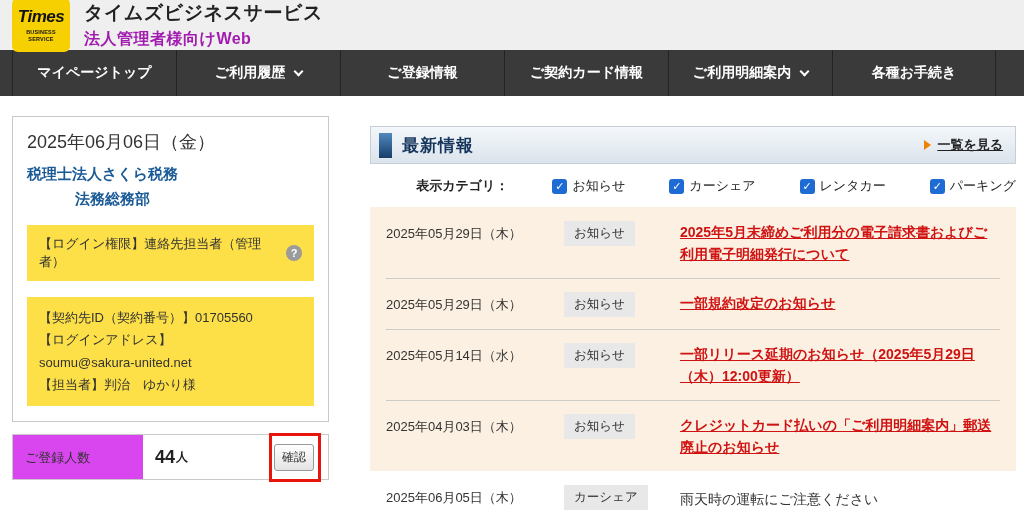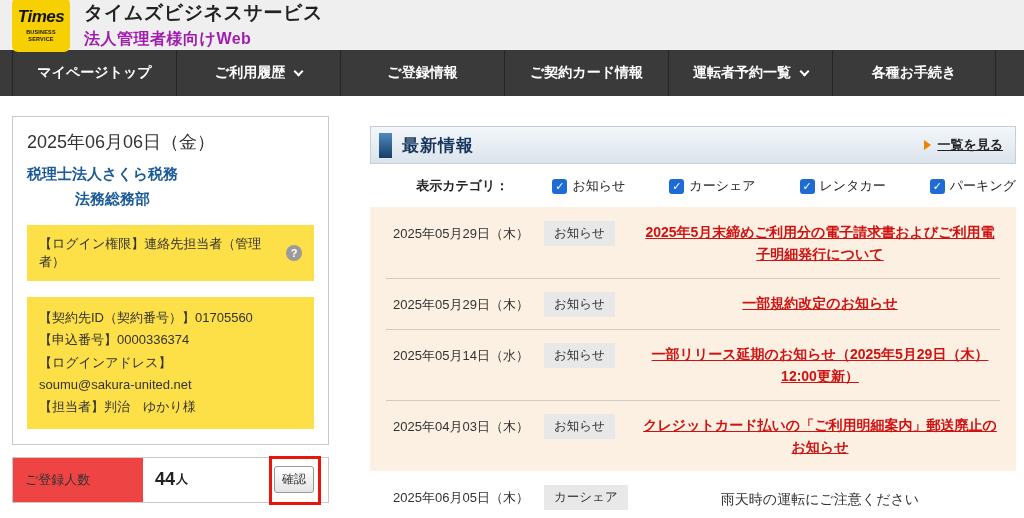--- a/index.html
+++ b/index.html
@@ -32,21 +32,21 @@
   .sbox { border:1px solid #c9c9c9; background:#fff; padding:13px 14px 15px; }
   .sdate { font-size:18px; color:#333; }
   .scompany { font-size:15px; font-weight:bold; color:#1a5a96; margin-top:11px; }
   .sdept { font-size:15px; font-weight:bold; color:#1a5a96; margin-top:6px;margin-left:48px; }
   .sgray { background:#fde047; padding:10px 12px; font-size:13px; color:#333; margin-top:16px;justify-content:space-between; }
   .sgray1 { display:flex; align-items:center; }
   .qicon { width:16px; height:16px; border-radius:50%; background:#9b9b9b; color:#fff; font-size:11px;
     font-weight:bold; display:flex; align-items:center; justify-content:center; margin-left:9px; flex-shrink:0; cursor:pointer; }
   .sgray2 { line-height:1.72; }
   .srow { border:1px solid #c9c9c9; margin-top:12px; display:flex; align-items:stretch; min-height:46px; position:relative; }
-  .srow-label { width:130px; background:#ef4444; font-size:13px; color:#333; padding:8px 6px 8px 12px;
+  .srow-label { width:130px; background:#d946ef; font-size:13px; color:#333; padding:8px 6px 8px 12px;
     display:flex; align-items:center; line-height:1.5; flex-shrink:0; }
   .srow-value { flex:1; display:flex; align-items:center; padding-left:12px; font-size:18px; font-weight:bold; color:#222; }
   .srow-unit { font-size:12px; font-weight:bold; margin-left:1px; }
   .srow-btnwrap { display:flex; align-items:center; padding-right:14px; position:relative; }
   .confirm-btn { width:40px; height:27px; font-size:12px; color:#333; background:linear-gradient(#ffffff,#e4e4e4);
     border:1px solid #999; border-radius:3px; cursor:pointer; font-family:inherit; }
   .red-annot { position:absolute; border:3px solid #e8150c; width:52px; height:49px; right:7px; top:-2px; pointer-events:none; }
 
   
   .main { width:646px; margin-left:41px; margin-top:30px; }
@@ -59,21 +59,21 @@
     border-bottom:5px solid transparent; margin-right:6px; }
   .viewall-text { font-size:13px; font-weight:bold; color:#222; text-decoration:underline; }
 
   .filter { display:flex; justify-content:flex-end; align-items:center; margin-top:13px; font-size:13px; color:#222;gap:28px; }
   .filter-label { font-weight:bold; }
   .copt { display:flex; align-items:center; margin-left:16px; cursor:pointer; }
   .cbox { width:15px; height:15px; background:#1d6bd3; border-radius:3px; color:#fff; font-size:11px; font-weight:bold;
     display:flex; align-items:center; justify-content:center; margin-right:5px; flex-shrink:0; }
 
   .newsblock { margin-top:12px; background:#fbf0e1; padding:1px 16px; }
-  .nrow { display:grid; grid-template-columns:150px 88px 1fr; column-gap:8px; padding:13px 0 12px; align-items:start;text-align:center; }
+  .nrow { display:grid; grid-template-columns:150px 88px 1fr; column-gap:28px; padding:13px 0 12px; align-items:start; }
   .nrow + .nrow { border-top:1px solid #cfccc6; }
   .ndate { font-size:13px; color:#333; padding-top:4px; white-space:nowrap; }
   .nbadge { background:#e8e8e8; color:#333; font-size:12.5px; padding:4px 10px; justify-self:start; white-space:nowrap; }
   .ntitle { font-size:14px; font-weight:bold; color:#cf1212; text-decoration:underline; line-height:1.6; cursor:pointer; }
   .plainwrap { padding:0 16px; margin-top:14px; }
   .ptitle { font-size:14px; color:#333; line-height:1.6; padding-top:3px; }
 </style>
 </head>
 <body>
 
@@ -99,42 +99,41 @@
     <span>ご利用履歴</span>
     <span class="chev"></span>
   </div>
   <div class="nav-item">
     <span>ご登録情報</span>
   </div>
   <div class="nav-item">
     <span>ご契約カード情報</span>
   </div>
   <div class="nav-item">
-    <span>運転者予約一覧</span>
+    <span>ご利用明細案内</span>
     <span class="chev"></span>
   </div>
   <div class="nav-item">
     <span>各種お手続き</span>
   </div>
 </div>
 
 <div class="content">
 
   <div class="sidebar">
     <div class="sbox">
       <div class="sdate">2025年06月06日（金）</div>
       <div class="scompany">税理士法人さくら税務</div>
       <div class="sdept">法務総務部</div>
       <div class="sgray sgray1">
         <span>【ログイン権限】連絡先担当者（管理者）</span>
         <span class="qicon">?</span>
       </div>
       <div class="sgray sgray2">
         <div>【契約先ID（契約番号）】01705560</div>
-        <div>【申込番号】0000336374</div>
         <div>【ログインアドレス】</div>
         <div>soumu@sakura-united.net</div>
         <div>【担当者】判治　ゆかり様</div>
       </div>
     </div>
 
     <div class="srow">
       <div class="srow-label">ご登録人数</div>
       <div class="srow-value">
         <span>44</span>

